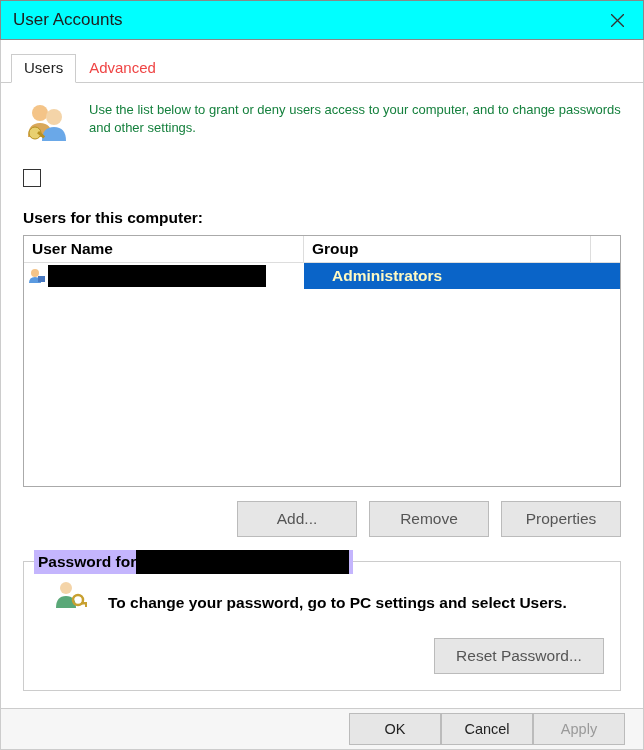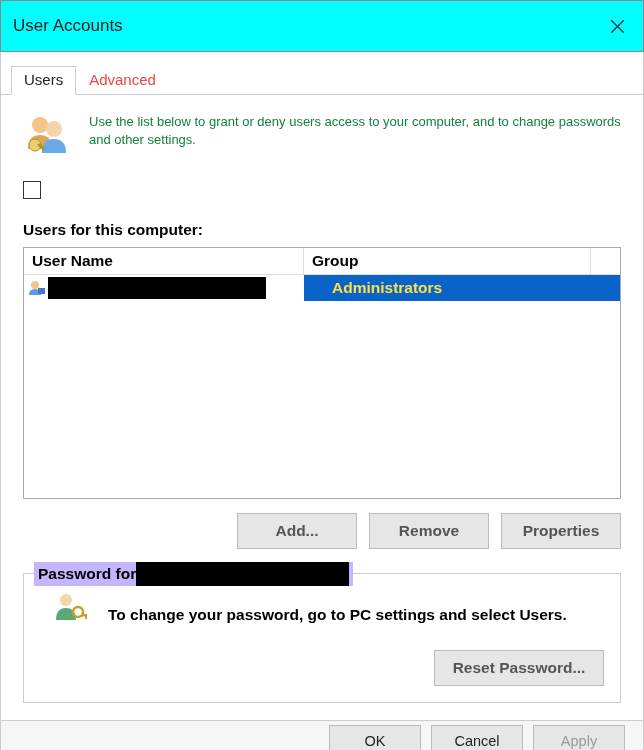--- a/index.html
+++ b/index.html
@@ -1,19 +1,19 @@
 <!DOCTYPE html>
 <html><head>
 <meta charset="utf-8">
 <style>
 * { box-sizing: border-box; margin: 0; padding: 0; font-family: "Segoe UI", Tahoma, sans-serif; }
 body { background: #e8e8e8; width: 644px; height: 750px; overflow: hidden; }
 
 
-.titlebar { background: #00ffff; height: 52px; display: flex; align-items: center; padding: 0 4px 0 12px; border: 1px solid #888; }
+.titlebar { background: #00ffff; height: 40px; display: flex; align-items: center; padding: 0 4px 0 12px; border: 1px solid #888; }
 .titlebar .title { font-size: 17px; color: #202020; font-weight: 400; flex: 1; }
 .titlebar .close { width: 44px; height: 32px; display: flex; align-items: center; justify-content: center; cursor: pointer; }
 .titlebar .close svg { width: 13px; height: 13px; stroke: #333; stroke-width: 1.2; }
 
 
 .dialog { background: #fff; border: 1px solid #ccc; border-top: none; height: 710px; display: flex; flex-direction: column; }
 
 
 .tabstrip { display: flex; padding: 14px 10px 0 10px; border-bottom: 1px solid #ccc; }
 .tab { padding: 4px 12px 5px 12px; font-size: 15px; border: 1px solid transparent; position: relative; cursor: pointer; color: #222; }
@@ -35,42 +35,42 @@
 
 
 .list-label { font-size: 15.5px; font-weight: 700; margin-bottom: 8px; }
 .list { border: 1px solid #aaa; height: 252px; background: #fff; overflow: hidden; }
 .list-header { display: flex; background: #fff; border-bottom: 1px solid #ddd; font-size: 15.5px; font-weight: 700; }
 .list-header .col { padding: 4px 8px; }
 .col-name { width: 280px; border-right: 1px solid #ddd; }
 .col-group { flex: 1; }
 .col-spacer { width: 30px; border-left: 1px solid #ddd; }
 .list-row { display: flex; align-items: center; height: 26px; cursor: pointer; }
-.list-row.selected .cell-group { background: #0a64c8; color: #fde047; }
+.list-row.selected .cell-group { background: #0a64c8; color: #fef9c3; }
 .list-row .cell-name { width: 280px; padding: 0 0 0 4px; display: flex; align-items: center; gap: 2px; }
 .list-row .cell-group { flex: 1; padding: 0 8px 0 28px; font-size: 15.5px; font-weight: 700; line-height: 26px; }
 .user-icon { width: 18px; height: 16px; flex-shrink: 0; }
 .redact { background: #000; height: 22px; width: 218px; }
 
 
 .btnrow { display: flex; justify-content: flex-end; gap: 12px; margin-top: 14px; }
-.btn { min-width: 120px; height: 36px; background: #e6e6e6; border: 1px solid #bbb; font-size: 15.5px; font-weight: 700; color: #555; cursor: pointer; padding: 0 10px; }
+.btn { min-width: 120px; height: 36px; background: #e6e6e6; border: 1px solid #bbb; font-size: 15.5px; font-weight: 400; color: #555; cursor: pointer; padding: 0 10px; }
 
 
 .fieldset { border: 1px solid #ccc; margin-top: 24px; padding: 18px 16px 16px 16px; position: relative; }
 .fieldset .legend { position: absolute; top: -12px; left: 10px; background: #c4b5fd; padding: 0 4px; font-size: 15.5px; font-weight: 700; display: flex; align-items: center; }
 .fieldset .legend .redact2 { background: #000; width: 213px; height: 24px; margin-left: 0; }
 .fieldset .body { display: flex; gap: 20px; align-items: flex-end; }
 .fieldset .key-icon { width: 36px; height: 32px; flex-shrink: 0; margin-left: 12px; }
 .fieldset .msg { font-size: 15.5px; font-weight: 700; padding-top: 4px; }
 .fieldset .btnrow { margin-top: 26px; }
 .fieldset .btn { min-width: 170px; }
 
 
-.footer { border-top: 1px solid #ccc; background: #f6f6f6; padding: 4px 18px; display: flex; justify-content: flex-end; gap: 10px; }
+.footer { border-top: 1px solid #ccc; background: #f6f6f6; padding: 4px 18px; display: flex; justify-content: flex-end; }
 .footer .btn { min-width: 92px; height: 32px; font-size: 14.5px; font-weight: 500; color: #222; }
 .footer .btn.disabled { color: #999; }
 
 </style>
 </head>
 <body>
 
 <div class="titlebar">
   <div class="title">User Accounts</div>
   <div class="close">

